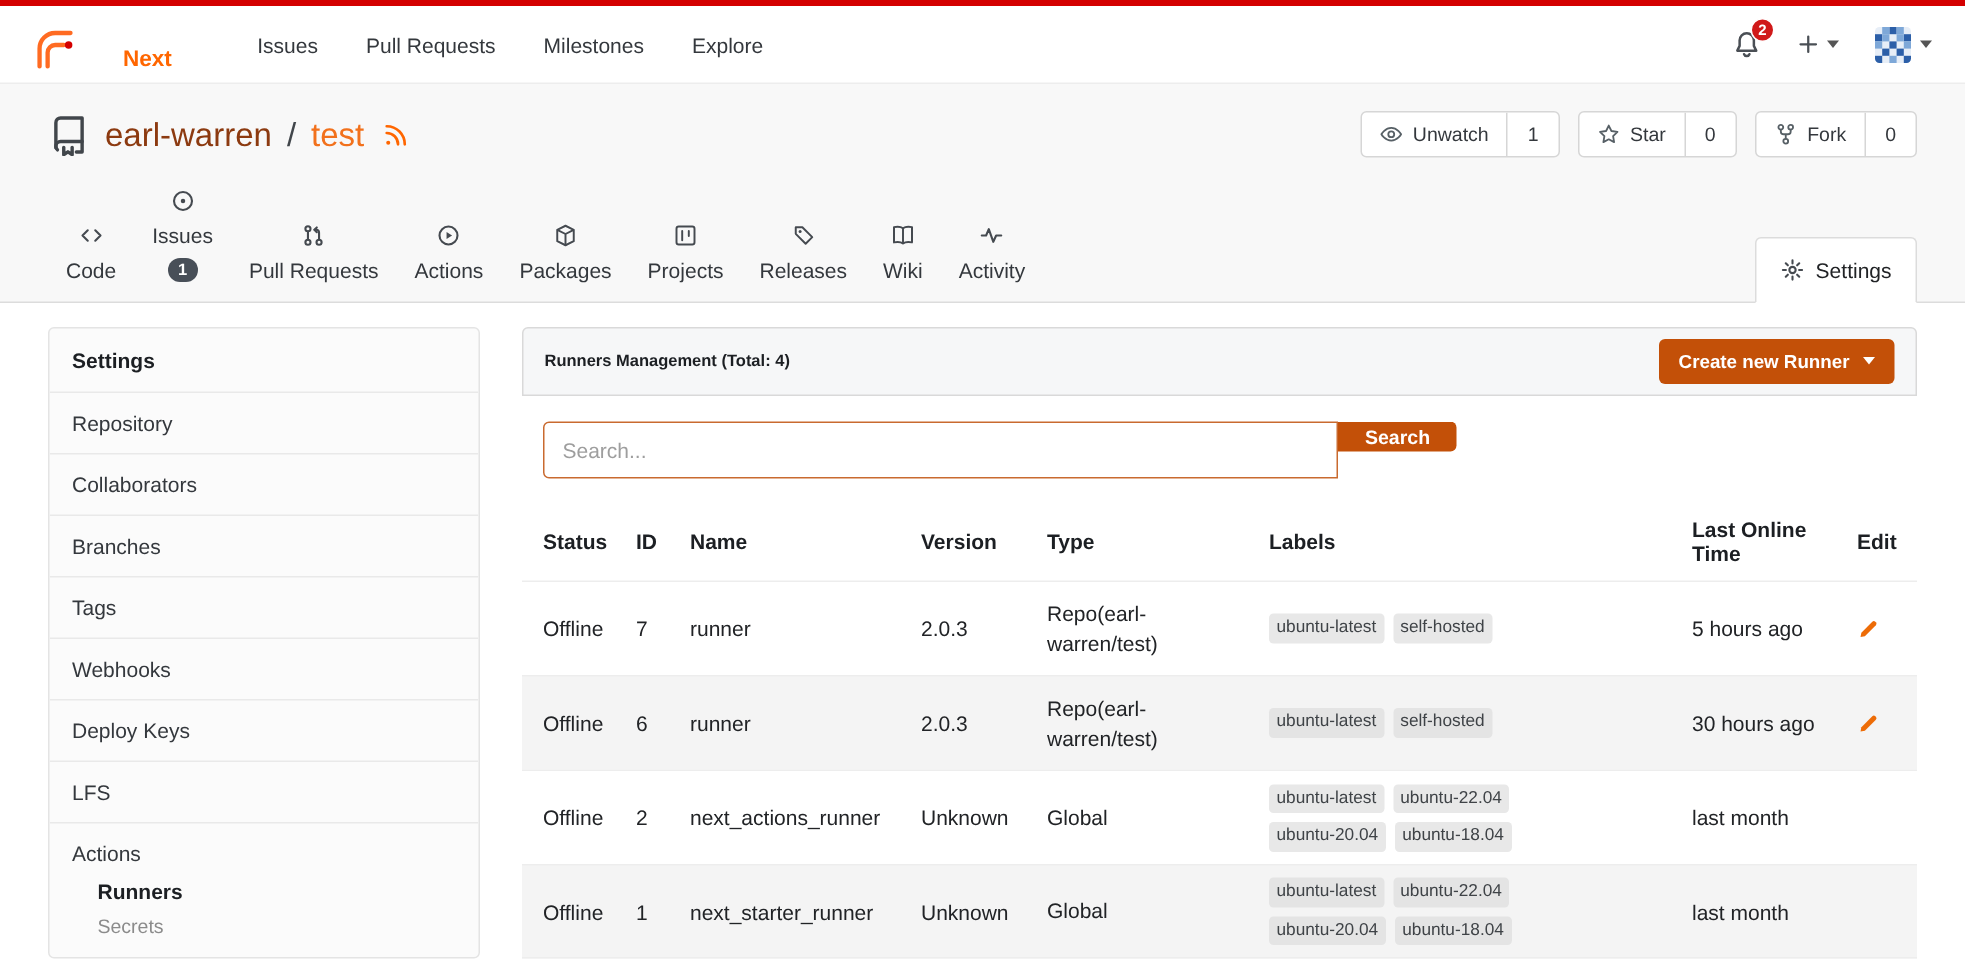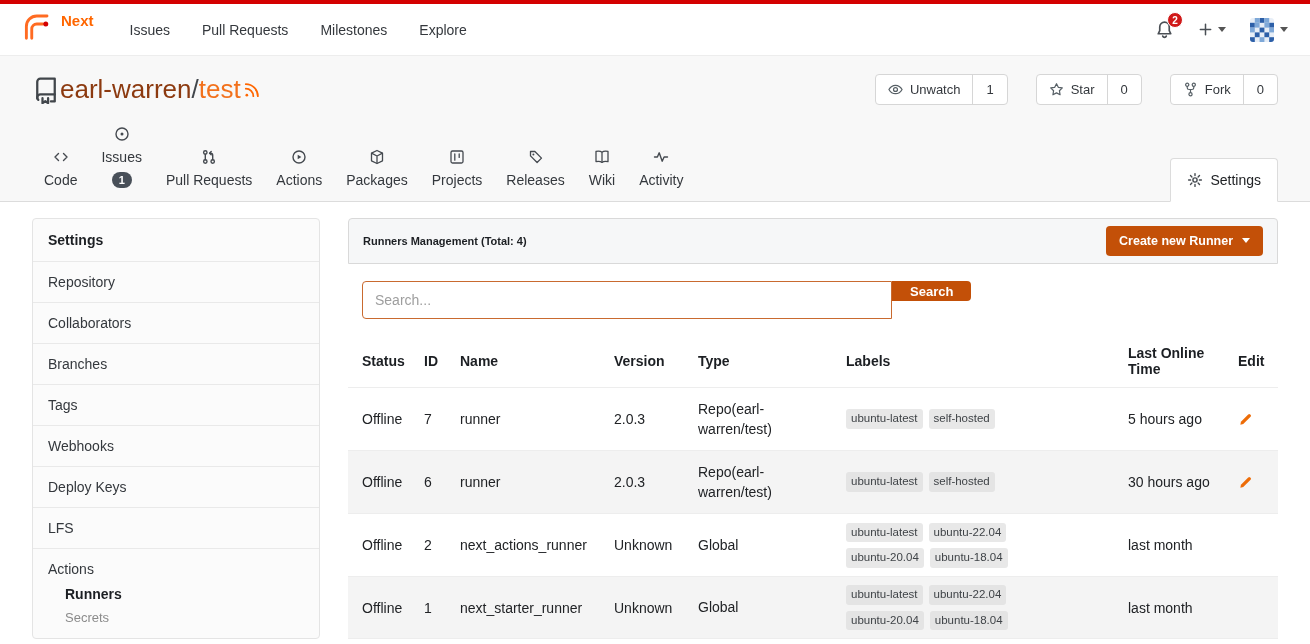--- a/index.html
+++ b/index.html
@@ -7,45 +7,45 @@
     --link-owner:#8c3a10; --link-repo:#f2711c; --pencil:#ed6c07; --badge-red:#d01919;
   }
   *{box-sizing:border-box;}
   body{margin:0;width:1310px;height:644px;overflow:hidden;background:#fff;
        font-family:"Liberation Sans","DejaVu Sans",sans-serif;font-size:14px;color:#212326;}
   svg{display:block;}
   .topline{height:4px;background:var(--top-bar);}
   
   .navbar{height:52px;display:flex;align-items:center;justify-content:space-between;
           padding:0 22px;background:#fff;border-bottom:1px solid #ededed;}
-  .nav-left{display:flex;align-items:flex-start;}
+  .nav-left{display:flex;align-items:flex-end;gap:21px;}
   .logo{margin-right:9px;cursor:pointer;}
   .brand{color:var(--brand);font-weight:700;font-size:15px;margin-right:20px;cursor:pointer;}
   .nav-links{display:flex;}
   .nav-link{padding:10px 16px;color:#34383d;cursor:pointer;white-space:nowrap;}
   .nav-right{display:flex;align-items:center;gap:24px;}
   .nav-bell{position:relative;color:#4a4f55;cursor:pointer;}
   .badge{position:absolute;top:-8px;right:-9px;background:var(--badge-red);color:#fff;
          font-size:10px;font-weight:700;min-width:16px;height:16px;border-radius:8px;
          display:flex;align-items:center;justify-content:center;padding:0 3px;border:1px solid #fff;}
   .caret{width:0;height:0;border:4px solid transparent;border-top:5px solid #555;
          display:inline-block;margin-top:4px;}
   .nav-plus{display:flex;align-items:center;gap:5px;color:#4a4f55;cursor:pointer;}
   .nav-avatar-wrap{display:flex;align-items:center;gap:6px;cursor:pointer;}
   .avatar{width:24px;height:24px;border-radius:3px;overflow:hidden;}
   
   .band{background:#f8f8f8;padding:18px 32px 0;border-bottom:1px solid #dcdcdc;}
   .repo-row{display:flex;align-items:center;justify-content:space-between;}
-  .repo-title{display:flex;align-items:center;font-size:26px;}
+  .repo-title{display:flex;align-items:center;gap:10px;font-size:22px;}
   .repo-icon{color:#41464b;}
   .repo-owner{color:var(--link-owner);cursor:pointer;}
   .sep{color:#41464b;}
   .repo-name{color:var(--link-repo);cursor:pointer;}
   .rss{color:var(--brand);margin-left:2px;cursor:pointer;}
-  .repo-actions{display:flex;gap:28px;}
+  .repo-actions{display:flex;gap:12px;}
   .btn-group{display:flex;border:1px solid #d6d6d6;border-radius:4px;overflow:hidden;
              background:#fff;height:31px;}
   .btn-main{display:flex;align-items:center;gap:7px;padding:0 12px;font-size:13px;
             color:#34383d;cursor:pointer;}
   .btn-count{display:flex;align-items:center;padding:0 13px;border-left:1px solid #d6d6d6;
              font-size:13px;color:#34383d;cursor:pointer;}
   .btn-icon{color:#576066;}
   
   .tabbar{display:flex;align-items:flex-end;margin-top:8px;}
   .tab{display:flex;align-items:center;gap:7px;padding:13px 12px;color:#34383d;cursor:pointer;flex-direction:column;}

